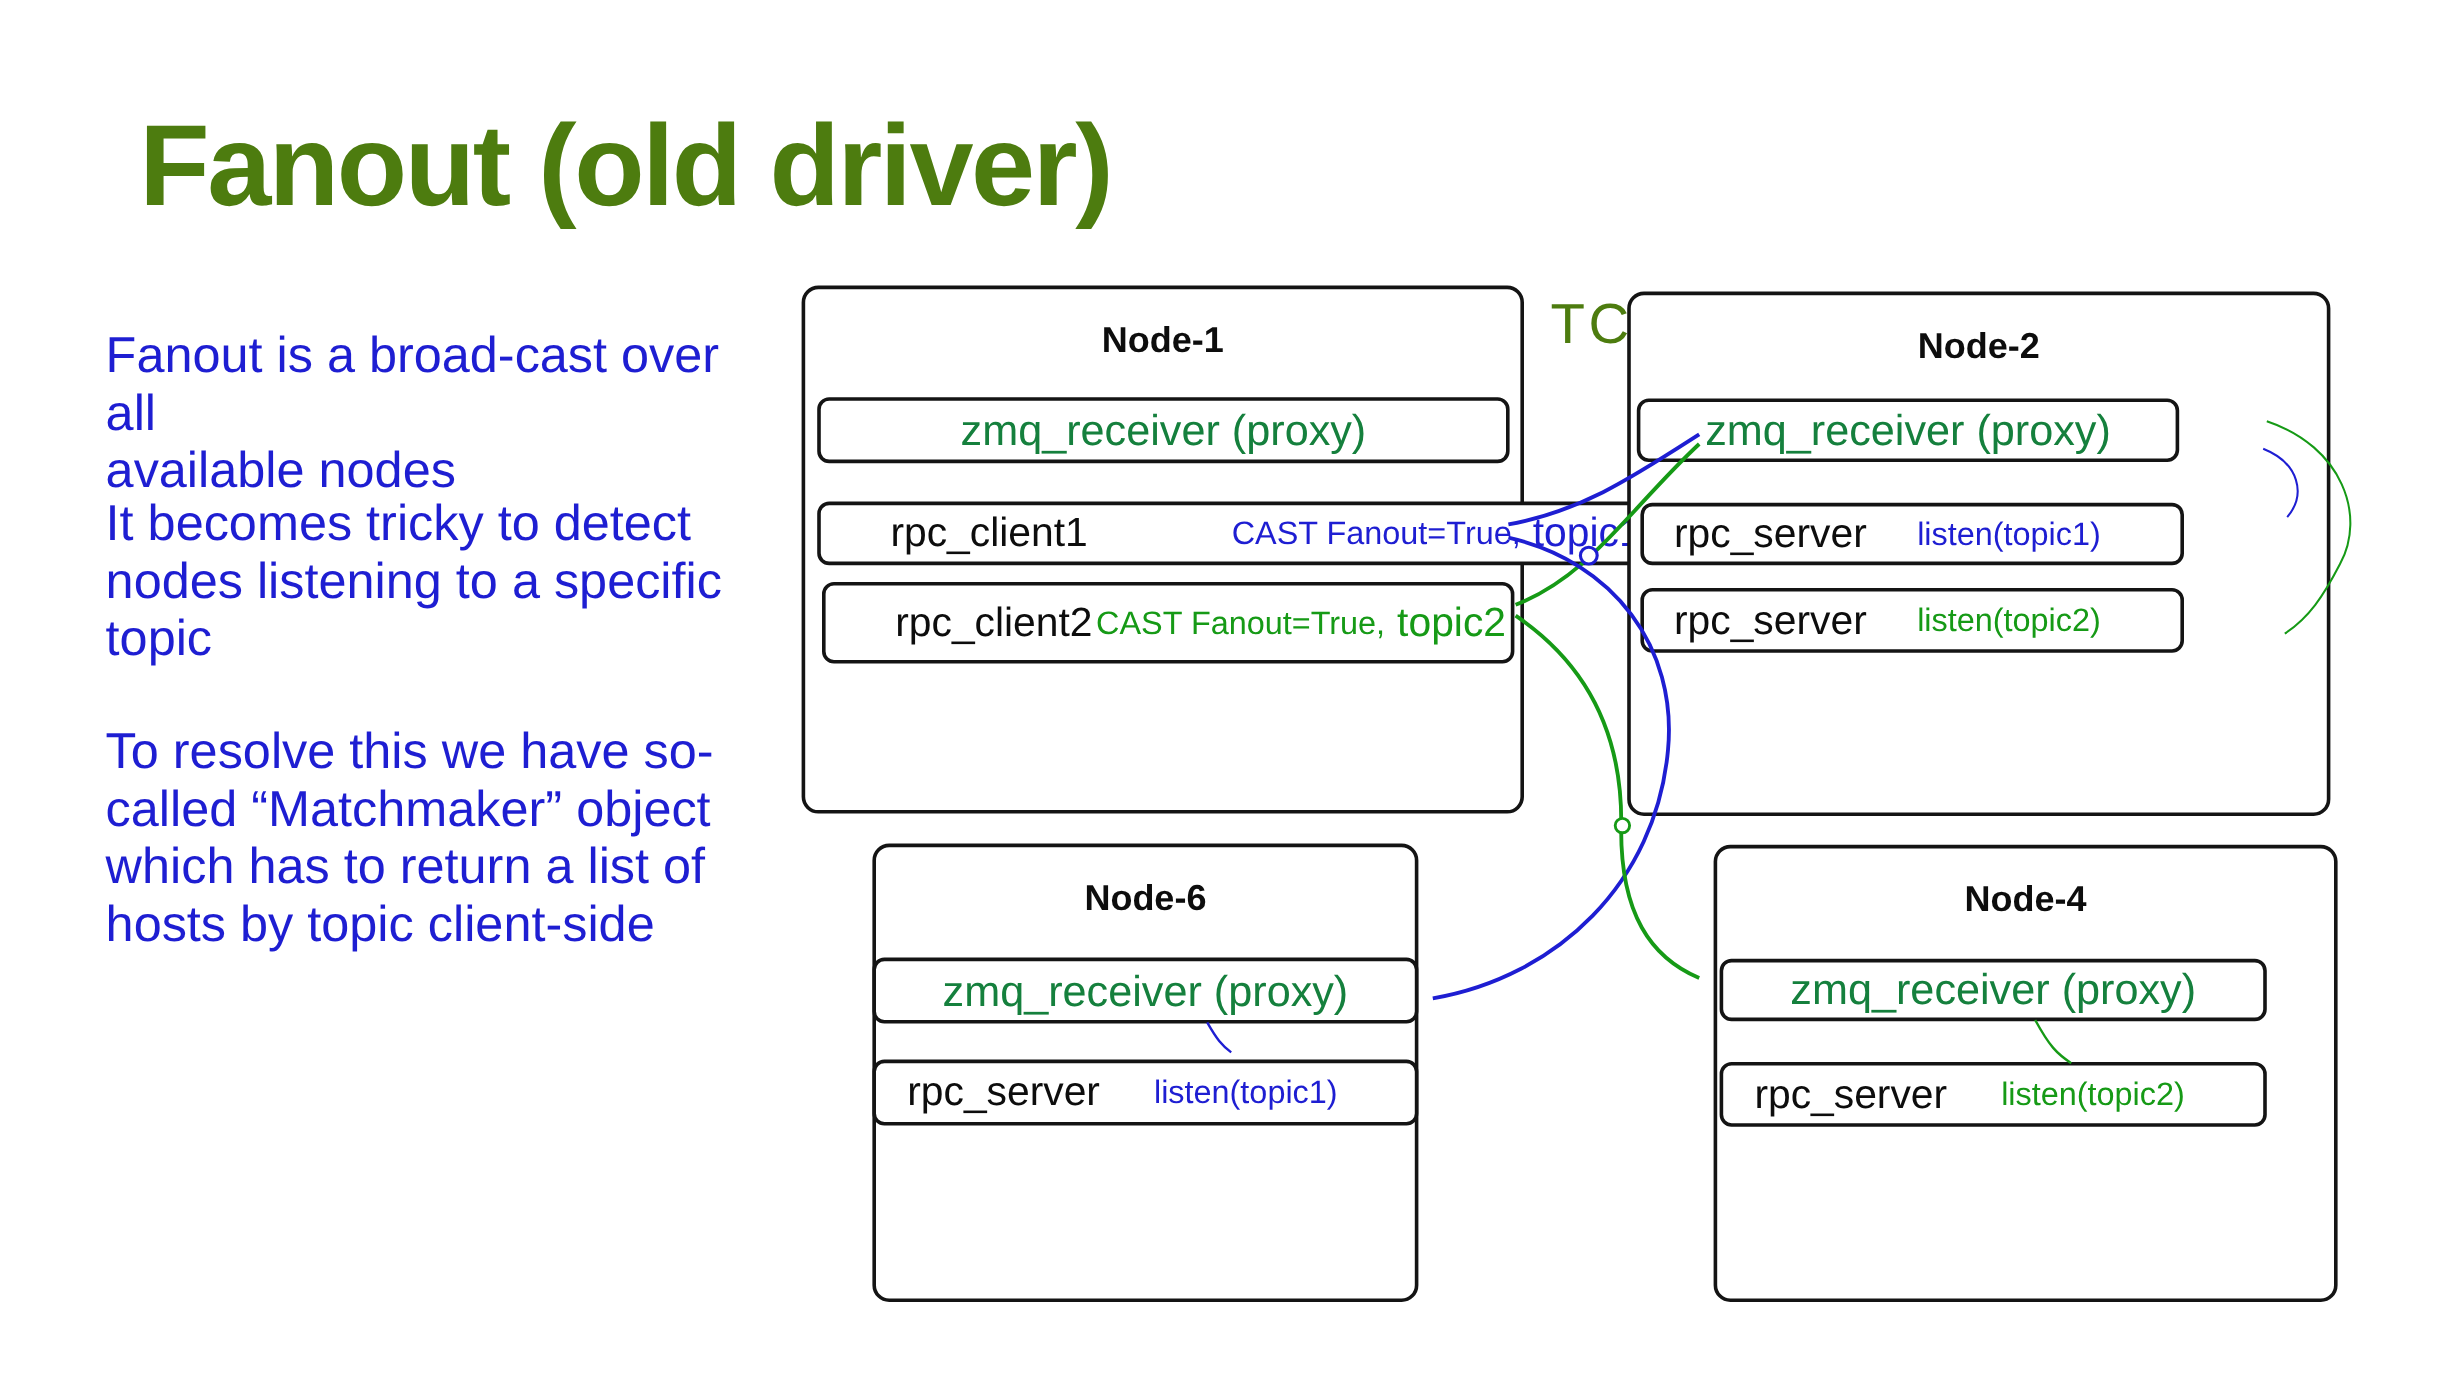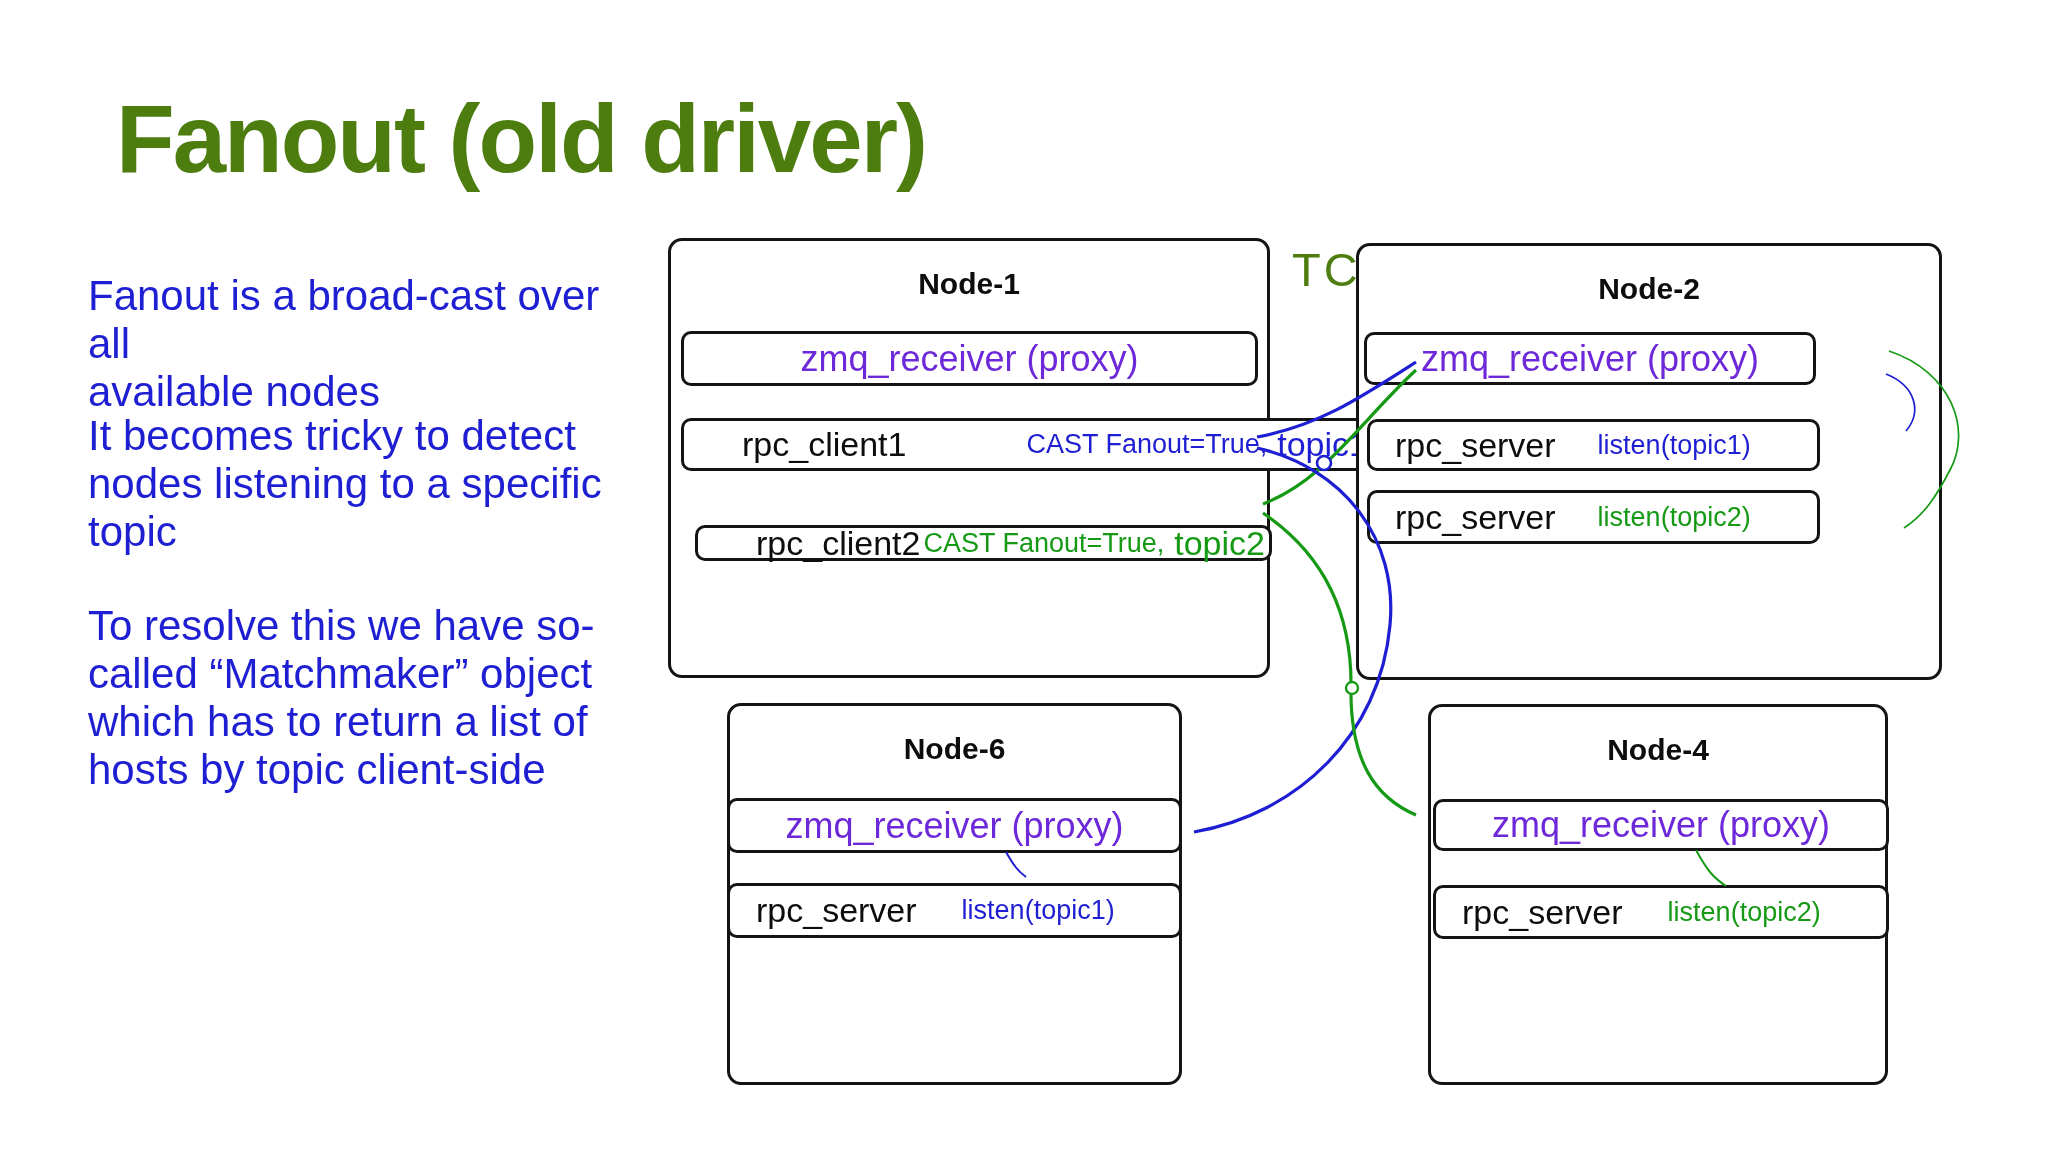--- a/index.html
+++ b/index.html
@@ -39,51 +39,51 @@
   }
   .node-title{
     position:absolute;left:0;right:0;top:26px;text-align:center;
     font-size:30px;font-weight:bold;color:#0d0d0d;
   }
   .row{
     position:absolute;border:3px solid #141414;border-radius:10px;
     background:#fff;display:flex;align-items:center;
   }
   .row.centered{justify-content:center;}
-  .zmq-text{font-size:36px;color:#6d28d9;white-space:nowrap;}
+  .zmq-text{font-size:36px;color:#15803d;white-space:nowrap;}
   .proc-name{font-size:34px;color:#0d0d0d;white-space:nowrap;}
   .cast-text{font-size:27px;white-space:nowrap;}
   .topic-text{font-size:34px;white-space:nowrap;}
   .listen-text{font-size:27px;white-space:nowrap;}
   .blue-text{color:var(--blue);}
   .green-text{color:var(--green);}
 
   
   #node1{left:668px;top:238px;width:602px;height:440px;}
   #node1 .zmq{left:10px;top:90px;width:577px;height:55px;}
   #node1 .c1{left:10px;top:177px;width:694px;height:53px;padding:0 4px 0 58px;}
-  #node1 .c2{left:24px;top:244px;width:577px;height:36px;padding:0 4px 0 58px;margin-top:40px;}
+  #node1 .c2{left:14px;top:244px;width:577px;height:68px;padding:0 4px 0 58px;}
   #node1 .cast-text{margin-left:auto;}
   #node1 .topic-text{margin-left:10px;}
 
   
   #node2{left:1356px;top:243px;width:586px;height:437px;}
   #node2 .zmq{left:5px;top:86px;width:452px;height:53px;}
   #node2 .s1{left:8px;top:173px;width:453px;height:52px;padding-left:25px;}
   #node2 .s2{left:8px;top:244px;width:453px;height:54px;padding-left:25px;}
   #node2 .listen-text{margin-left:42px;}
 
   
   #node3{left:727px;top:703px;width:455px;height:382px;}
   #node3 .zmq{left:-3px;right:-3px;top:92px;height:55px;}
   #node3 .rpc{left:-3px;right:-3px;top:177px;height:55px;padding-left:26px;}
   #node3 .listen-text{margin-left:45px;}
 
   
-  #node4{left:1428px;top:704px;width:460px;height:381px;}
+  #node4{left:1428px;top:704px;width:520px;height:381px;}
   #node4 .zmq{left:2px;top:92px;width:456px;height:52px;}
   #node4 .rpc{left:2px;top:178px;width:456px;height:54px;padding-left:26px;}
   #node4 .listen-text{margin-left:45px;}
 
   .arrows{position:absolute;left:0;top:0;width:2048px;height:1152px;pointer-events:none;}
   .arrows path{fill:none;}
   .stroke-blue{stroke:var(--blue);}
   .stroke-green{stroke:var(--green);}
   .w3{stroke-width:3.2px;}
   .w2{stroke-width:2px;}

